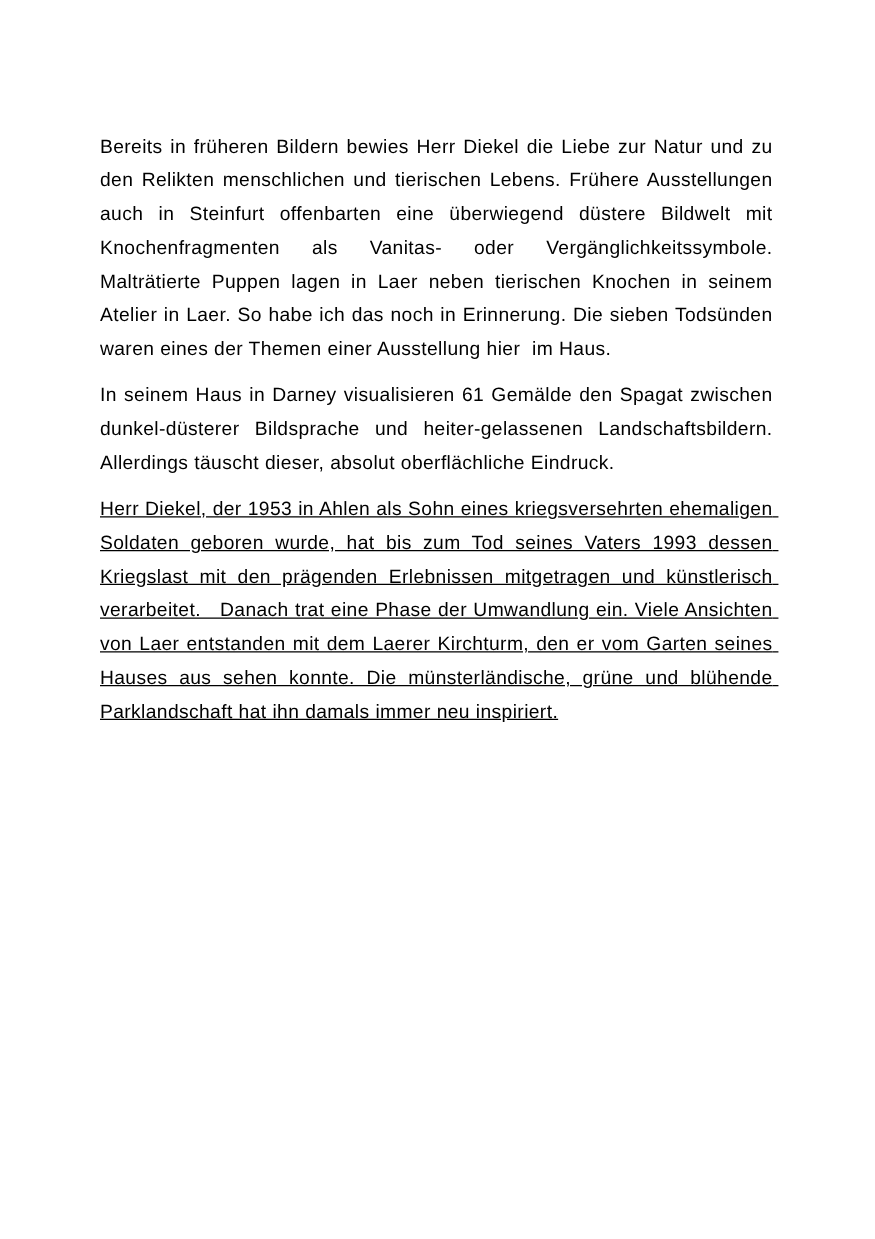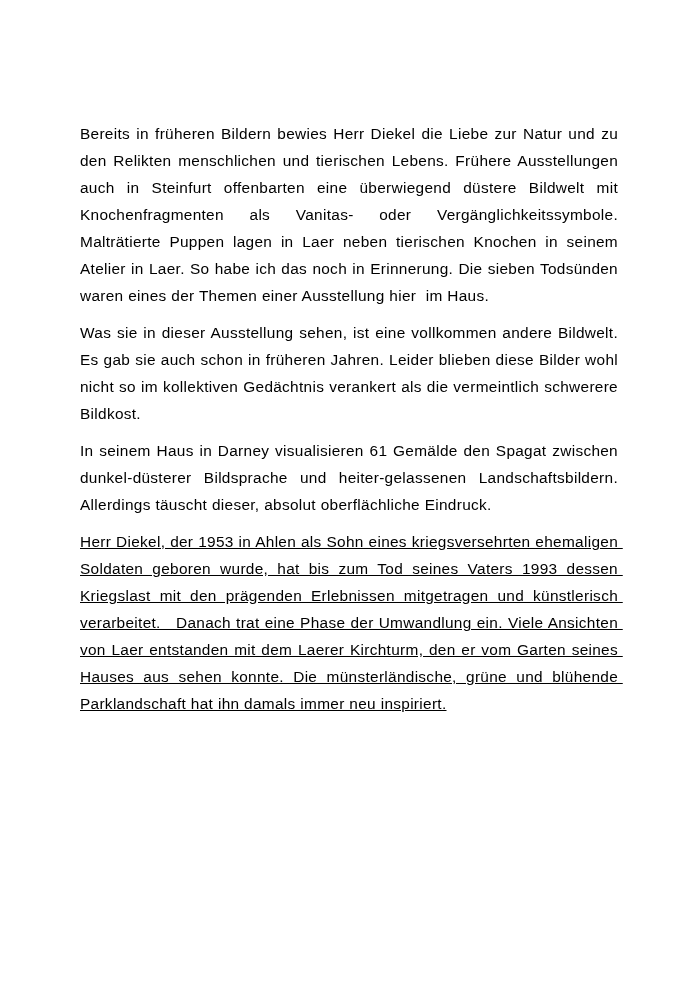--- a/index.html
+++ b/index.html
@@ -18,21 +18,21 @@
     position: relative;
     width: 700px;
     height: 991px;
     background: #ffffff;
     box-sizing: border-box;
     overflow: hidden;
   }
   .text-body {
     position: absolute;
     left: 80px;
-    top: 120px;
+    top: 104px;
     width: 538px;
   }
   .para {
     margin: 0 0 10px 0;
     padding: 0;
     font-size: 15.4px;
     line-height: 27px;
     text-align: justify;
     text-justify: inter-word;
     letter-spacing: 0.02em;
@@ -44,17 +44,16 @@
     margin-bottom: 0;
     text-decoration: underline;
   }
 </style>
 </head>
 <body>
 
 <div class="page">
   <div class="text-body">
     <p class="para">Bereits in früheren Bildern bewies Herr Diekel die Liebe zur Natur und zu den Relikten menschlichen und tierischen Lebens. Frühere Ausstellungen auch in Steinfurt offenbarten eine überwiegend düstere Bildwelt mit Knochenfragmenten als Vanitas- oder Vergänglichkeitssymbole. Malträtierte Puppen lagen in Laer neben tierischen Knochen in seinem Atelier in Laer. So habe ich das noch in Erinnerung. Die sieben Todsünden waren eines der Themen einer Ausstellung hier  im Haus.</p>
-    <p class="para">Was sie in dieser Ausstellung sehen, ist eine vollkommen andere Bildwelt. Es gab sie auch schon in früheren Jahren. Leider blieben diese Bilder wohl nicht so im kollektiven Gedächtnis verankert als die vermeintlich schwerere Bildkost.</p>
     <p class="para">In seinem Haus in Darney visualisieren 61 Gemälde den Spagat zwischen dunkel-düsterer Bildsprache und heiter-gelassenen Landschaftsbildern. Allerdings täuscht dieser, absolut oberflächliche Eindruck.</p>
     <p class="para">Herr Diekel, der 1953 in Ahlen als Sohn eines kriegsversehrten ehemaligen Soldaten geboren wurde, hat bis zum Tod seines Vaters 1993 dessen Kriegslast mit den prägenden Erlebnissen mitgetragen und künstlerisch verarbeitet.   Danach trat eine Phase der Umwandlung ein. Viele Ansichten von Laer entstanden mit dem Laerer Kirchturm, den er vom Garten seines Hauses aus sehen konnte. Die münsterländische, grüne und blühende Parklandschaft hat ihn damals immer neu inspiriert.</p>
   </div>
 </div>
 
 </body></html>

